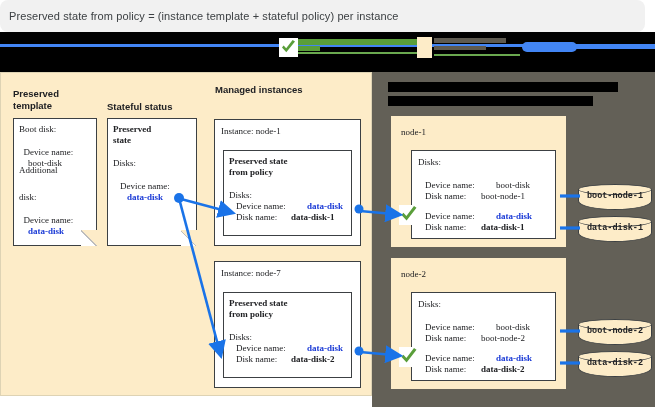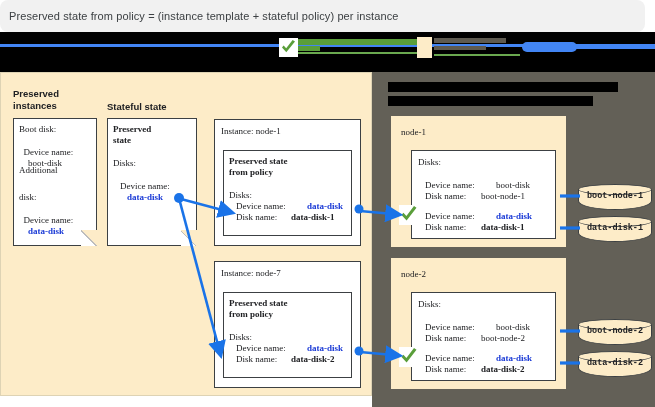--- a/index.html
+++ b/index.html
@@ -168,48 +168,49 @@
     <div class="lb-bluepill"></div>
     <div class="lb-blueline2"></div>
     <div class="lb-blackrow"></div>
   </div>
 
   <div class="leftpanel"></div>
   <div class="rightpanel"></div>
 
   <div class="coltitle" style="left:13px;top:88px;width:80px;">
     <div>Preserved</div>
-    <div>instances</div>
+    <div>template</div>
   </div>
 
   <div class="note" style="left:13px;top:118px;width:84px;height:128px;">
     <div class="fold"></div>
   </div>
   <div class="notetxt" style="left:19px;top:124px;">Boot disk:</div>
   <div class="notetxt" style="left:19px;top:147px;">  Device name:</div>
   <div class="notetxt" style="left:19px;top:158px;">    boot-disk</div>
   <div class="notetxt" style="left:19px;top:165px;">Additional</div>
   <div class="notetxt" style="left:19px;top:192px;">disk:</div>
   <div class="notetxt" style="left:19px;top:215px;">  Device name:</div>
   <div class="notetxt blue" style="left:19px;top:226px;">    data-disk</div>
 
   <div class="coltitle" style="left:107px;top:101px;width:100px;">
-    <div>Stateful state</div>
+    <div>Stateful status</div>
   </div>
 
   <div class="note" style="left:107px;top:118px;width:90px;height:128px;">
     <div class="fold"></div>
   </div>
   <div class="notetxt b" style="left:113px;top:124px;">Preserved</div>
   <div class="notetxt b" style="left:113px;top:135px;">state</div>
   <div class="notetxt" style="left:113px;top:158px;">Disks:</div>
   <div class="notetxt" style="left:120px;top:181px;">Device name:</div>
   <div class="notetxt blue" style="left:127px;top:192px;">data-disk</div>
 
   <div class="coltitle" style="left:215px;top:84px;width:160px;">
+    <div>Managed instances</div>
   </div>
 
   <div class="box" style="left:214px;top:119px;width:147px;height:127px;"></div>
   <div class="notetxt" style="left:221px;top:126px;">Instance: node-1</div>
   <div class="innerbox" style="left:223px;top:150px;width:129px;height:86px;"></div>
   <div class="notetxt b" style="left:229px;top:156px;">Preserved state</div>
   <div class="notetxt b" style="left:229px;top:167px;">from policy</div>
   <div class="notetxt" style="left:229px;top:190px;">Disks:</div>
   <div class="notetxt" style="left:236px;top:201px;">Device name:</div>
   <div class="notetxt blue" style="left:307px;top:201px;">data-disk</div>

